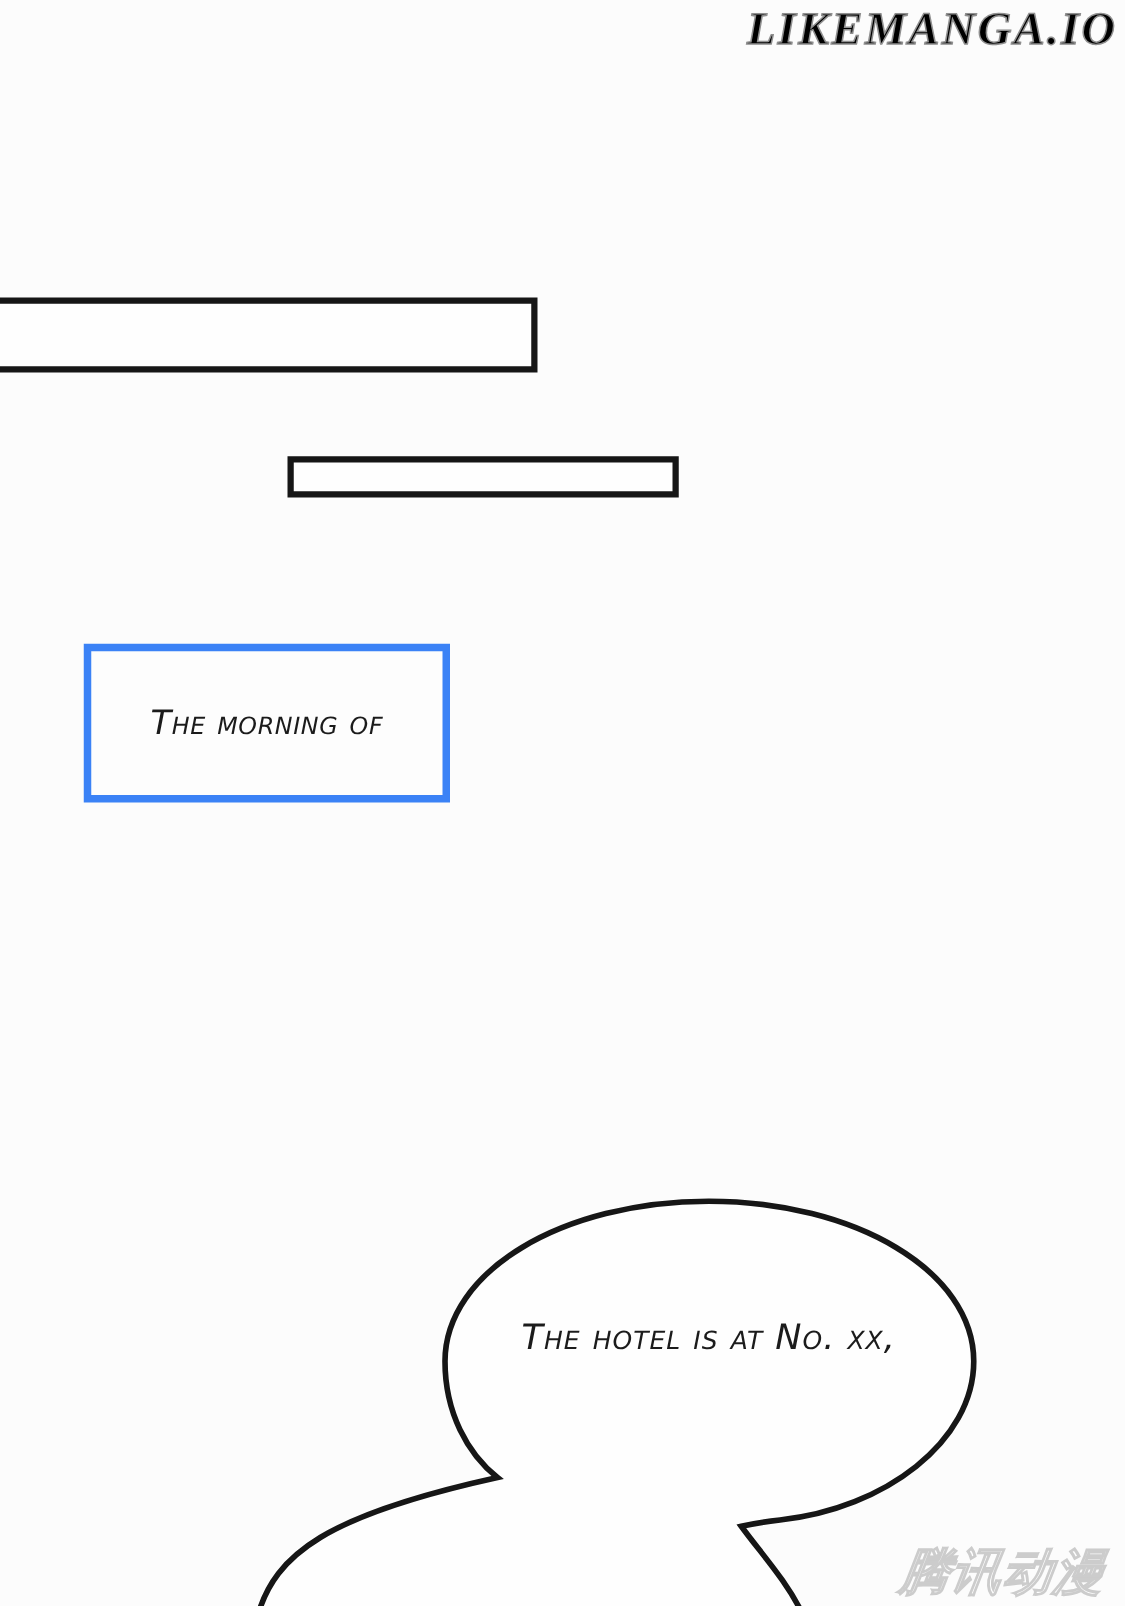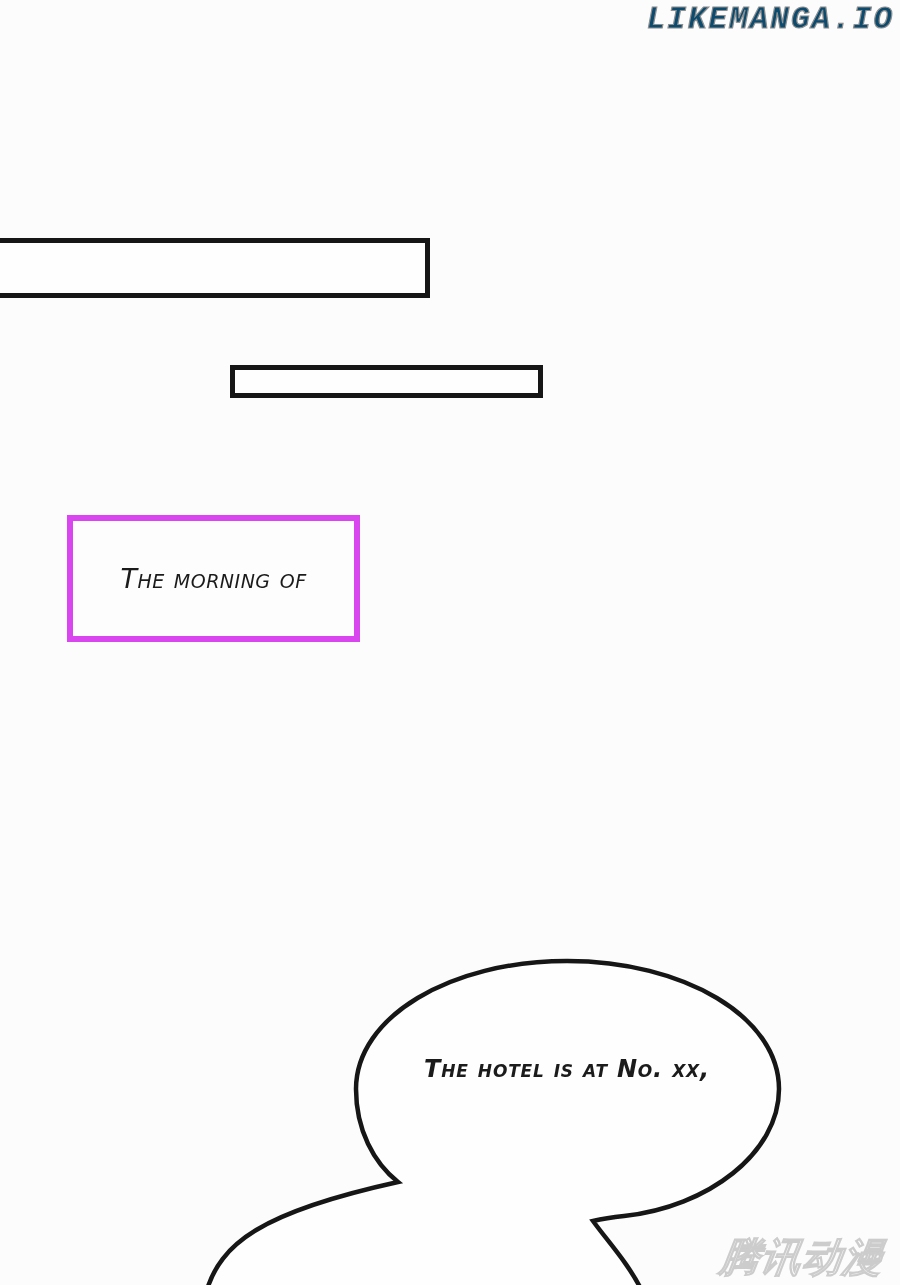--- a/index.html
+++ b/index.html
@@ -13,26 +13,26 @@
     width: 900px;
     height: 1285px;
     background: #fcfcfc;
     overflow: hidden;
   }
   
   .site-watermark {
     position: absolute;
     top: 2px;
     right: 6px;
-    font-family: Liberation Mono, monospace;
+    font-family: Liberation Serif, serif;
     font-weight: bold;
     font-style: italic;
-    font-size: 31px;
+    font-size: 37px;
     letter-spacing: 2px;
-    color: #0c4a6e;
+    color: #000000;
     -webkit-text-stroke: 1.2px #8f8f8f;
     text-shadow: 0 0 1px #bdbdbd;
     white-space: nowrap;
   }
   
   .panel-box {
     position: absolute;
     box-sizing: border-box;
     background: #fefefe;
     border: 5px solid #161616;
@@ -41,21 +41,21 @@
   .panel-box.box2 { left: 230px; top: 365px; width: 313px; height: 33px; }
   
   .caption-box {
     position: absolute;
     box-sizing: border-box;
     left: 67px;
     top: 515px;
     width: 293px;
     height: 127px;
     background: #fdfdfd;
-    border: 6px solid #d946ef;
+    border: 6px solid #3b82f6;
     display: flex;
     flex-direction: row;
     justify-content: center;
     align-items: center;
   }
   .comic-text {
     font-family: "DejaVu Sans", sans-serif;
     font-style: italic;
     font-variant: small-caps;
     color: #1b1b1b;
@@ -76,24 +76,23 @@
     height: 1285px;
   }
   .bubble-text {
     position: absolute;
     left: 337px;
     top: 1036px;
     width: 460px;
     text-align: center;
   }
   .bubble-text .comic-text {
-    font-size: 24px;
+    font-size: 28px;
     line-height: 67px;
     letter-spacing: 0.8px;
-    font-weight: bold;
   }
   
   .publisher-watermark {
     position: absolute;
     right: 16px;
     bottom: 0px;
     font-size: 40px;
     font-weight: bold;
     font-style: italic;
     letter-spacing: 1px;

